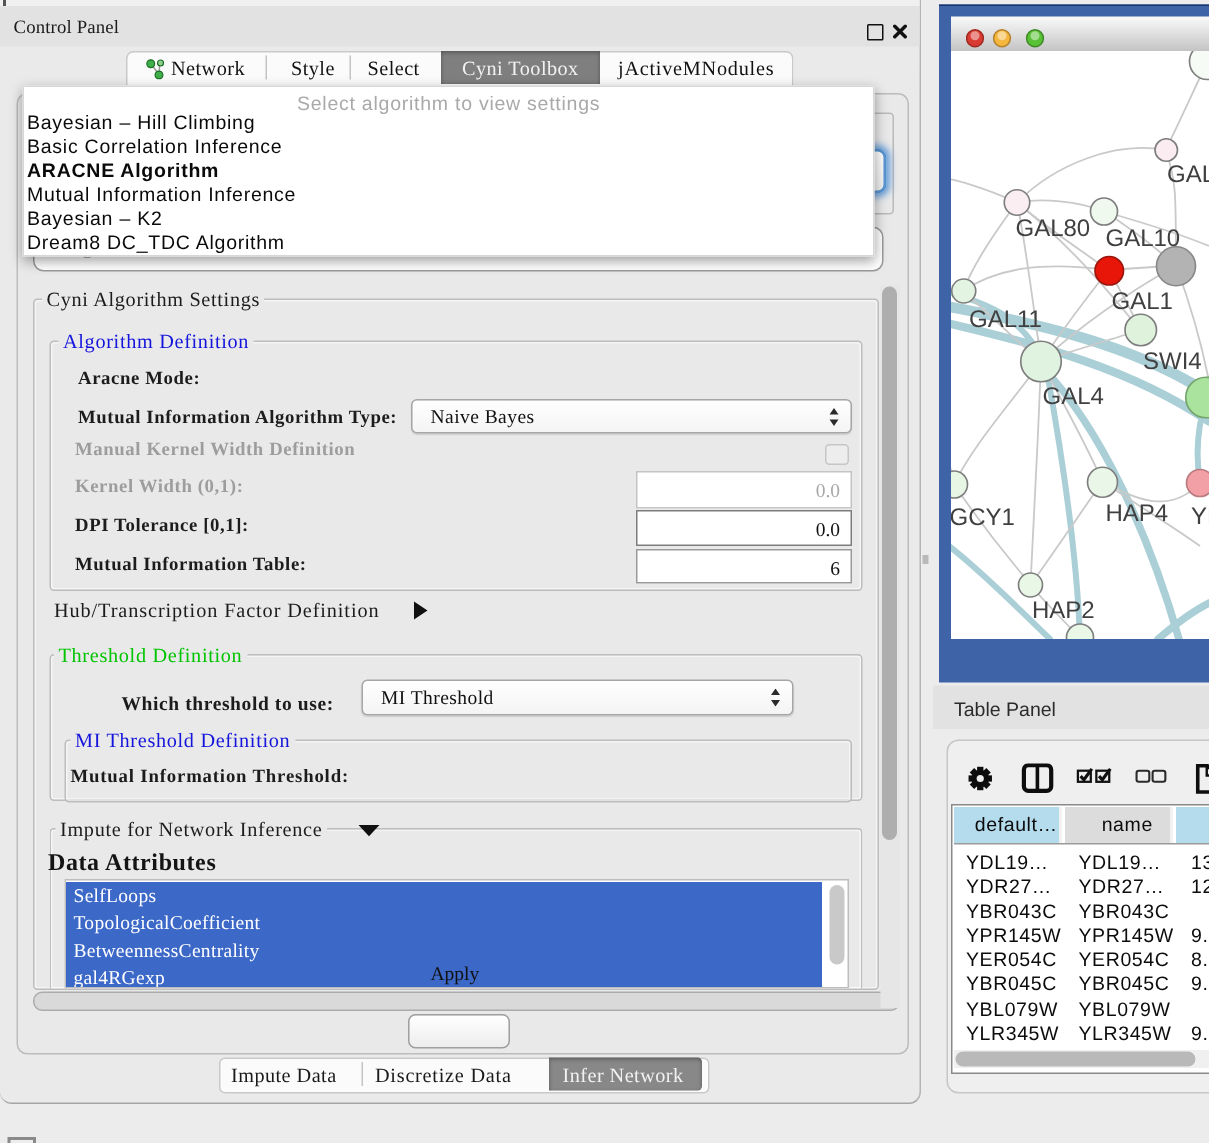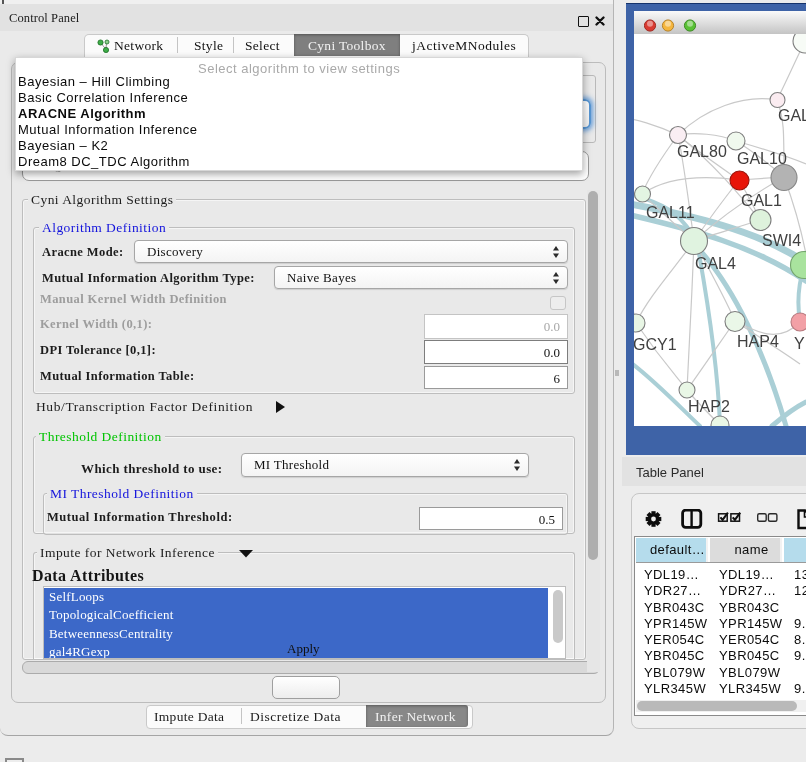--- a/index.html
+++ b/index.html
@@ -1,19 +1,19 @@
 <!DOCTYPE html>
 <html><head>
 <meta charset="utf-8">
 <style>
 html,body{margin:0;padding:0;}
 body{width:806px;height:762px;background:#ECECEC;font-family:"Liberation Sans",sans-serif;position:relative;overflow:hidden;}
 .abs{position:absolute;}
 .b{font-weight:bold;}
-.lbl{font-size:12.5px;letter-spacing:.4px;color:#1c1c1c;white-space:nowrap;}
+.lbl{font-size:12.5px;letter-spacing:.4px;color:#1c1c1c;white-space:nowrap;margin-left:10px;}
 .dis{color:#9d9d9d;}
 .grp{border:1px solid #bdbdbd;border-radius:3px;box-shadow:inset 0 0 0 1px rgba(255,255,255,.55);}
 .gtitle{font-size:13.5px;letter-spacing:.45px;background:#e9e9e9;padding:0 3px;white-space:nowrap;}
 .combo{background:linear-gradient(#ffffff,#f4f4f4);border:1px solid #a6a6a6;border-radius:4px;box-shadow:0 1px 1px rgba(0,0,0,.12);}
 .combo .ct{font-size:13px;letter-spacing:.3px;color:#111;position:absolute;left:12px;top:3px;white-space:nowrap;}
 .stepper{position:absolute;right:7px;top:4.5px;width:8px;height:12px;}
 .tf{background:#fff;border:1px solid #9a9a9a;font-size:13px;color:#111;text-align:right;}
 .tf span{position:absolute;right:7px;top:4px;}
 </style>
 </head>
@@ -56,27 +56,20 @@
   <div class="abs" style="left:22px;top:151px;width:565px;height:28px;background:#fff;border:1px solid #9a9a9a;border-radius:7px;"></div>
   <div class="abs" style="left:55px;top:158px;font-size:12.5px;color:#9a9a9a;">galFiltered.sif default mode</div>
 
   <div class="abs grp" style="left:22px;top:199px;width:562px;height:459px;border-radius:3px;"></div>
   <div class="abs gtitle" style="left:28px;top:192px;color:#1c1c1c;">Cyni Algorithm Settings</div>
 
   <div class="abs grp" style="left:33px;top:227px;width:540px;height:165px;"></div>
   <div class="abs gtitle" style="left:39px;top:220px;color:#1414dc;">Algorithm Definition</div>
 
   <div class="abs lbl b" style="left:42px;top:245px;">Aracne Mode:</div>
-  <div class="abs combo" style="left:134px;top:240px;width:432px;height:21px;">
-    <span class="ct">Discovery</span>
-    <svg class="stepper" viewBox="0 0 8 12">
-        <path d="M4 0 L7 4.4 L1 4.4 Z" fill="#2b2b2b"></path>
-        <path d="M4 12 L7 7.6 L1 7.6 Z" fill="#2b2b2b"></path>
-      </svg>
-  </div>
 
   <div class="abs lbl b" style="left:42px;top:271px;">Mutual Information Algorithm Type:</div>
   <div class="abs combo" style="left:274px;top:266px;width:292px;height:21px;">
     <span class="ct">Naive Bayes</span>
     <svg class="stepper" viewBox="0 0 8 12">
         <path d="M4 0 L7 4.4 L1 4.4 Z" fill="#2b2b2b"></path>
         <path d="M4 12 L7 7.6 L1 7.6 Z" fill="#2b2b2b"></path>
       </svg>
   </div>
 
@@ -111,23 +104,20 @@
     <span class="ct">MI Threshold</span>
     <svg class="stepper" viewBox="0 0 8 12">
         <path d="M4 0 L7 4.4 L1 4.4 Z" fill="#2b2b2b"></path>
         <path d="M4 12 L7 7.6 L1 7.6 Z" fill="#2b2b2b"></path>
       </svg>
   </div>
 
   <div class="abs grp" style="left:43px;top:493px;width:523px;height:40px;"></div>
   <div class="abs gtitle" style="left:47px;top:486px;color:#1414dc;">MI Threshold Definition</div>
   <div class="abs b" style="left:47px;top:510px;font-size:12.5px;letter-spacing:.55px;color:#1c1c1c;white-space:nowrap;">Mutual Information Threshold:</div>
-  <div class="abs tf" style="left:419px;top:507px;width:142px;height:21px;border-color:#9a9a9a;">
-      <span>0.5</span>
-    </div>
 
   <div class="abs grp" style="left:33px;top:552px;width:540px;height:106px;border-bottom:none;border-radius:3px 3px 0 0;"></div>
   <div class="abs gtitle" style="left:37px;top:545px;color:#1c1c1c;">Impute for Network Inference</div>
   <svg class="abs" style="left:238px;top:549px;" width="16" height="9" viewBox="0 0 16 9">
       <path d="M1 1 L15 1 L8 8.5 Z" fill="#111"></path>
     </svg>
   <div class="abs b" style="left:32px;top:567px;font-size:16px;letter-spacing:.4px;color:#141414;white-space:nowrap;">Data Attributes</div>
 
   <div class="abs" style="left:43px;top:586px;width:521px;height:71px;background:#fff;border:1px solid #bdbdbd;overflow:hidden;">
     <div class="abs" style="left:0;top:1px;width:504px;height:70px;background:#3c68c8;"></div>

